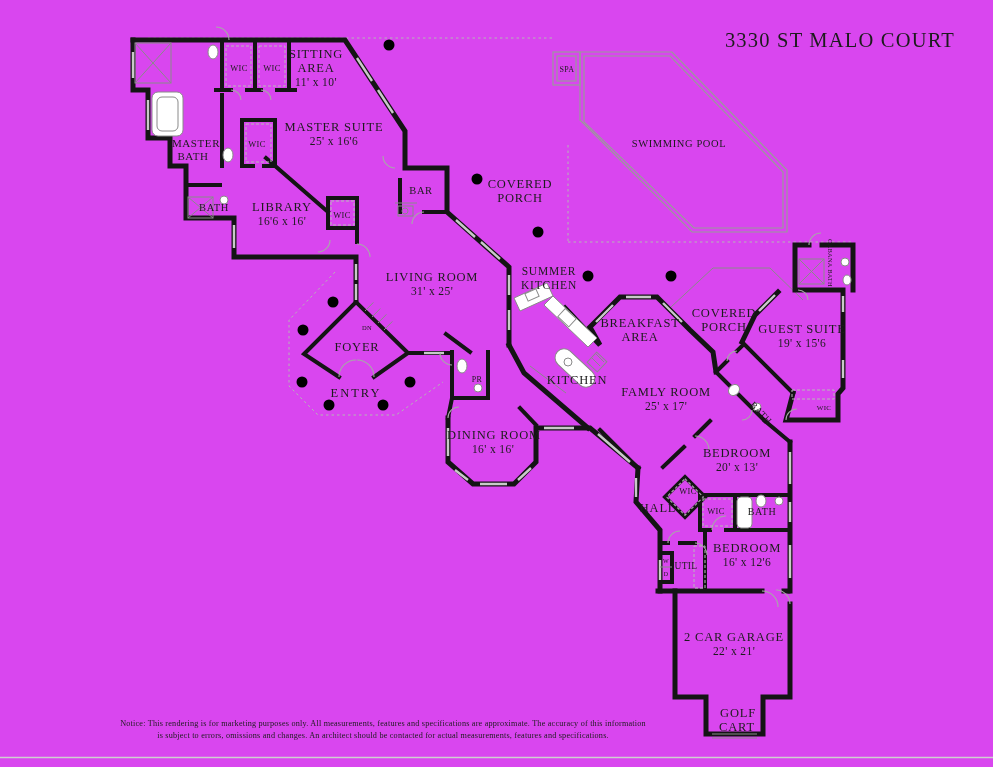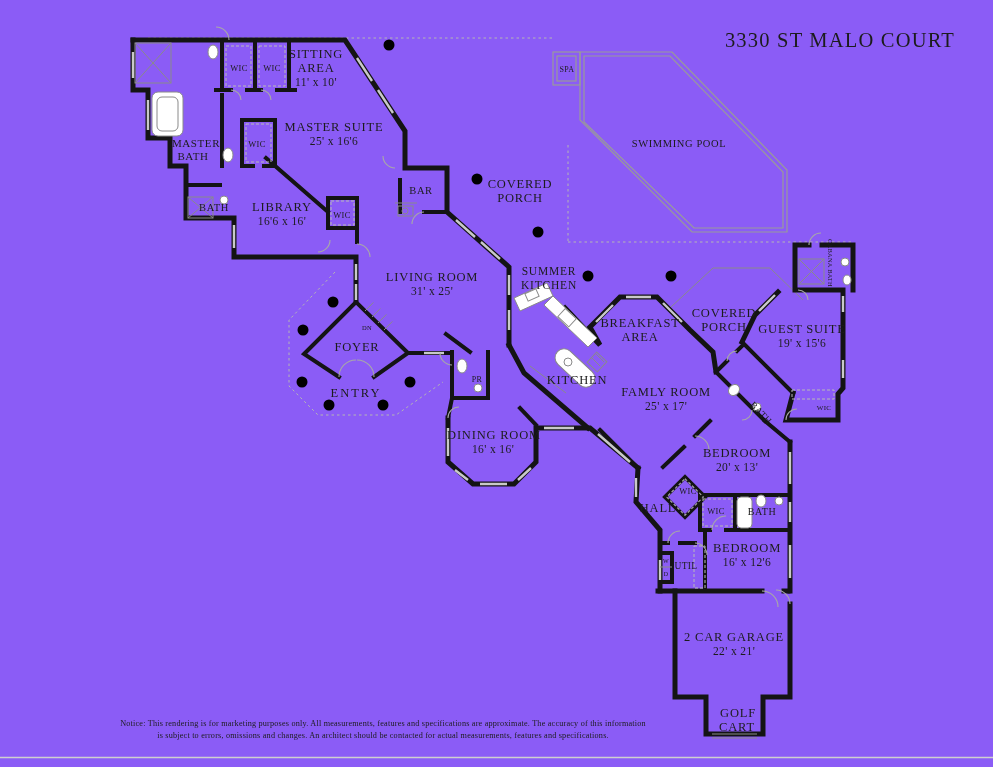--- a/index.html
+++ b/index.html
@@ -1,17 +1,17 @@
 <!DOCTYPE html>
 <html><head>
 <meta charset="utf-8">
 <style>
   html,body{margin:0;padding:0;background:#ffffff;}
   body{width:993px;height:767px;overflow:hidden;font-family:"Liberation Serif", serif;}
-  .plan-wrap{position:relative;width:993px;height:767px;background:#8b5cf6;}
+  .plan-wrap{position:relative;width:993px;height:767px;background:#d946ef;}
   svg{position:absolute;left:0;top:0;}
   text{fill:#1c1c1c;font-family:"Liberation Serif", serif;}
   .room-name{font-size:12.5px;letter-spacing:0.8px;}
   .room-dims{font-size:11.5px;letter-spacing:0.4px;}
   .small-lbl{font-size:8.5px;letter-spacing:0.3px;}
   .tiny-lbl{font-size:6.5px;letter-spacing:0.2px;}
   .mid-lbl{font-size:10.5px;letter-spacing:0.6px;}
   .title-lbl{font-size:20.5px;letter-spacing:1.2px;}
   .notice-lbl{font-size:8.2px;letter-spacing:0.2px;}
   .wall{stroke:#141414;fill:none;stroke-linecap:square;}

